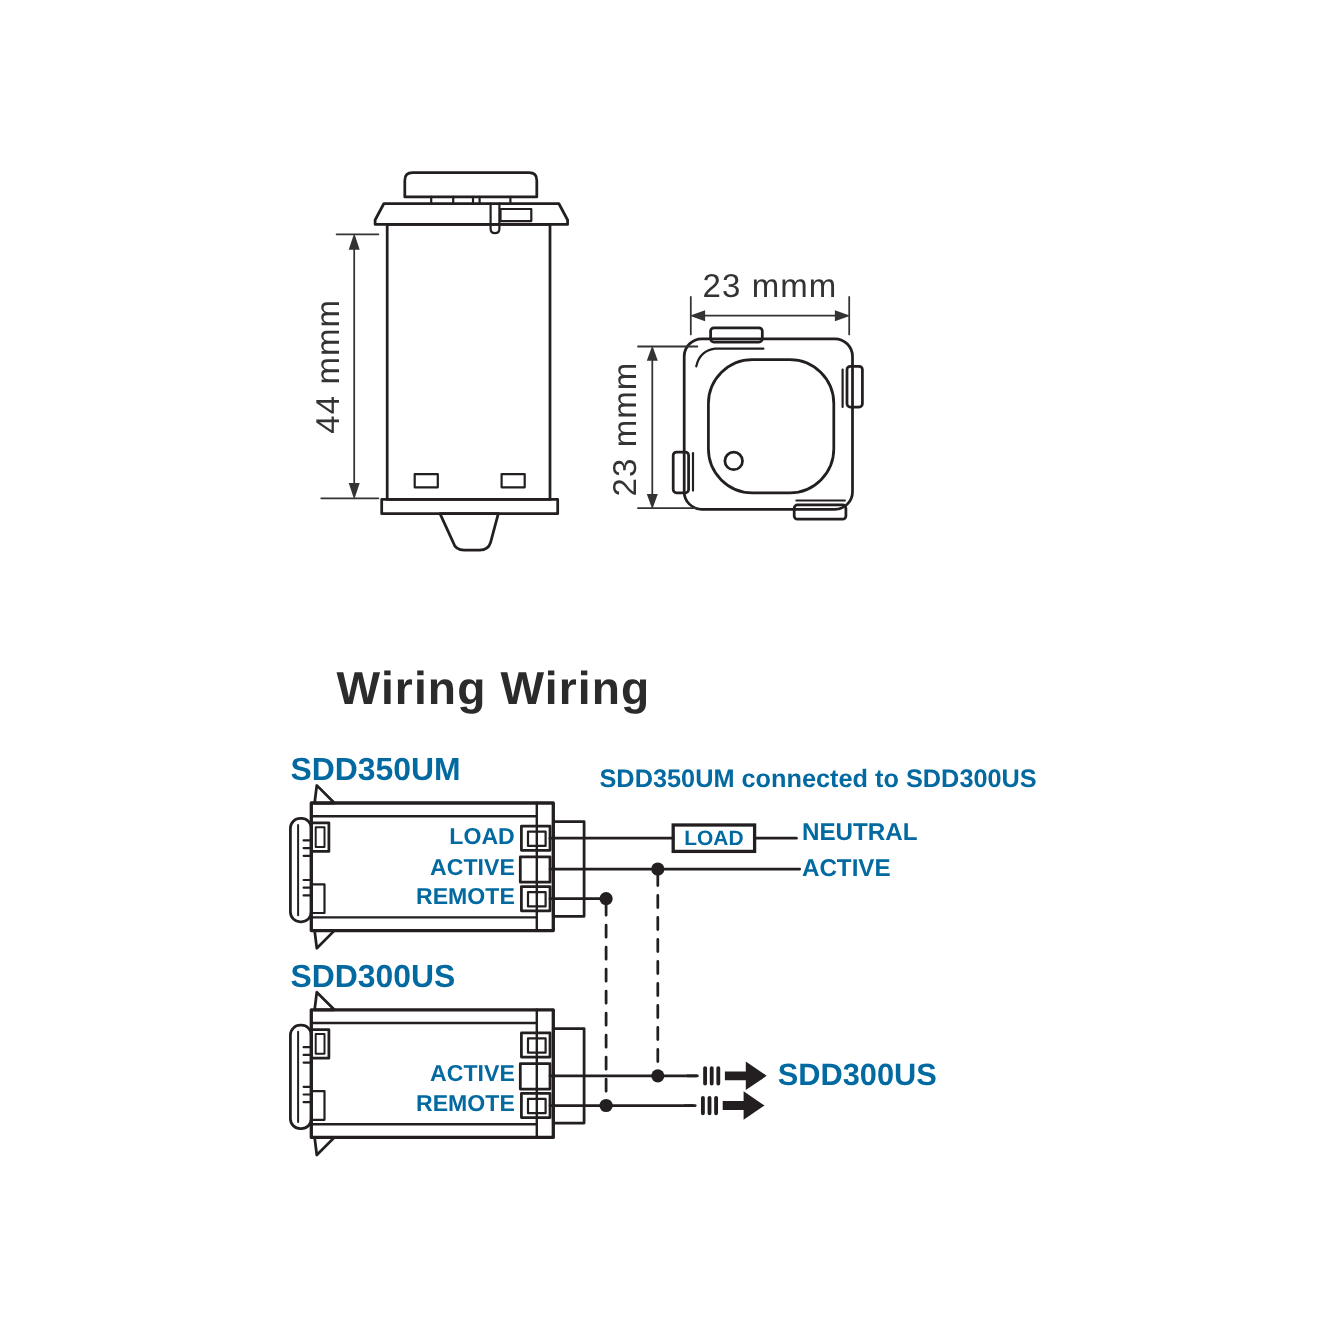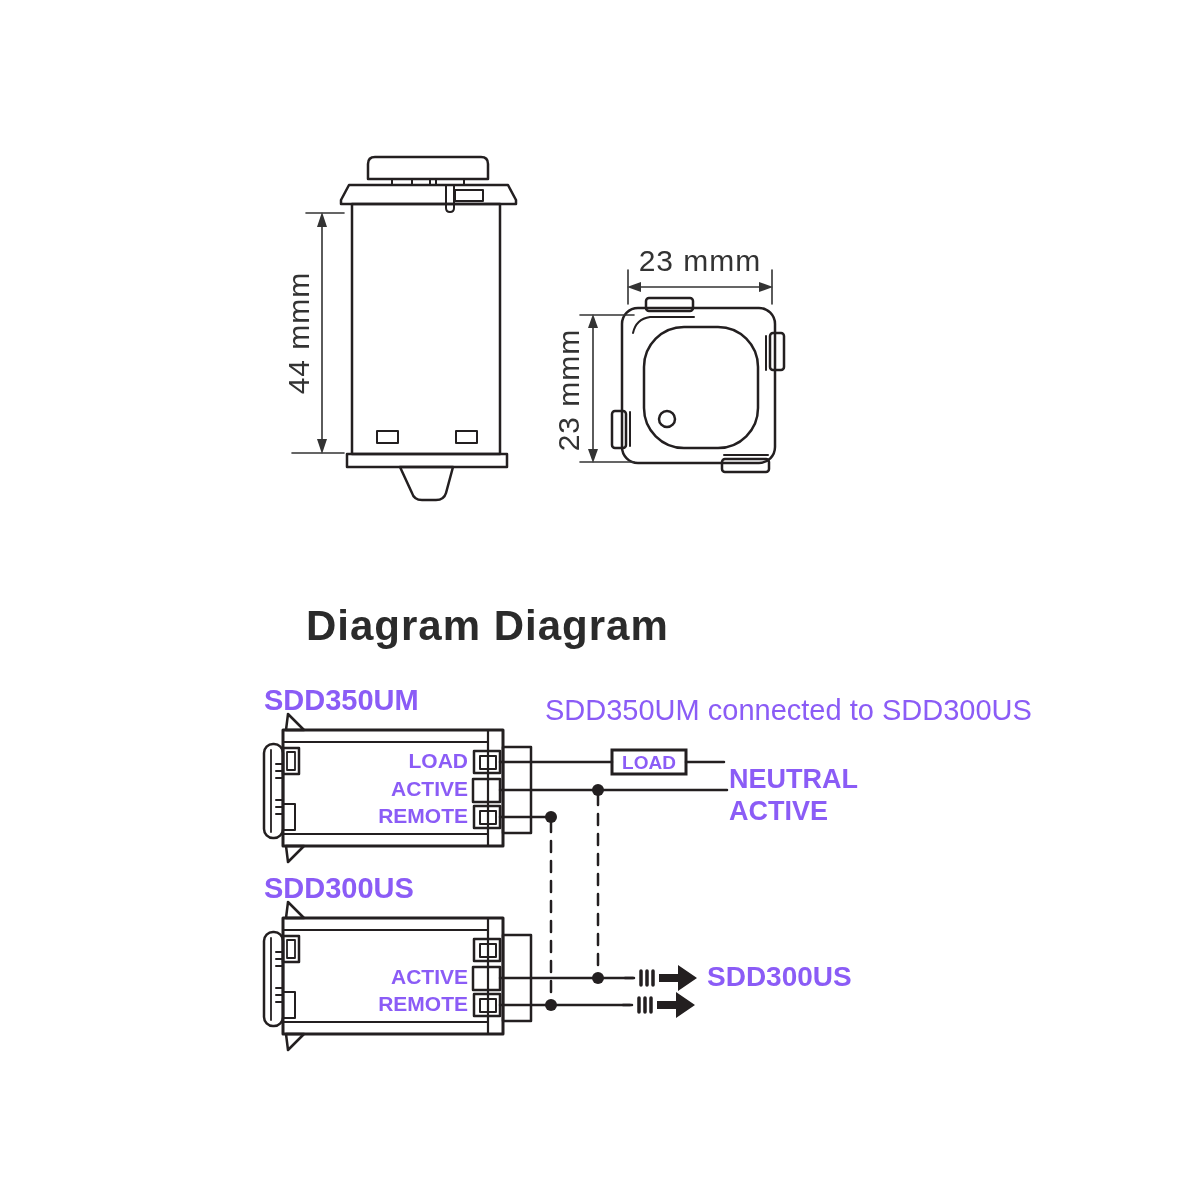--- a/index.html
+++ b/index.html
@@ -5,30 +5,30 @@
   html,body{margin:0;padding:0;background:#ffffff;}
   .page{
     position:relative;
     width:1200px;height:1200px;
     background:#ffffff;
     font-family:"Liberation Sans", sans-serif;
     color:#231f20;
     overflow:hidden;
   }
   .page svg{position:absolute;left:0;top:0;}
-  .t{position:absolute;white-space:nowrap;color:#8b5cf6;}
+  .t{position:absolute;white-space:nowrap;color:#0369a1;}
   .dim{font-size:30px;font-weight:400;color:#333333;letter-spacing:1px;}
   .center-anchor{transform:translate(-50%,-50%);}
   .rot{transform:translate(-50%,-50%) rotate(-90deg);}
   .title{font-size:42px;font-weight:700;letter-spacing:1px;color:#2b2b2b;}
   .devname{font-size:29px;font-weight:700;}
-  .subtitle{font-size:29px;font-weight:400;}
+  .subtitle{font-size:23px;font-weight:700;}
   .termlabel{font-size:21px;font-weight:700;width:150px;text-align:right;}
   .loadbox{font-size:19px;font-weight:700;width:74px;text-align:center;}
-  .biglabel{font-size:27px;font-weight:700;margin-top:20px;}
+  .biglabel{font-size:22px;font-weight:700;}
   .outlabel{font-size:28px;font-weight:700;}
 </style>
 </head>
 <body>
 
 <div class="page">
 
   <svg width="1200" height="1200" viewBox="0 0 1200 1200">
 
     <g stroke="#231f20" fill="none" stroke-width="2.5" stroke-linejoin="round" stroke-linecap="round">
@@ -142,21 +142,21 @@
       <path d="M657,1001 H676 V992 L695,1005 L676,1018 V1009 H657 Z" fill="#231f20" stroke="none"></path>
     </g>
   </svg>
 
   <div class="t dim rot" style="left:299px; top:333px;">44 mmm</div>
 
   <div class="t dim center-anchor" style="left:700px; top:261px;">23 mmm</div>
 
   <div class="t dim rot" style="left:569px; top:390px;">23 mmm</div>
 
-  <div class="t title" style="left:306px; top:602px;">Diagram Diagram</div>
+  <div class="t title" style="left:306px; top:602px;">Wiring Wiring</div>
 
   <div class="t devname" style="left:264px; top:684px;">SDD350UM</div>
 
   <div class="t subtitle" style="left:545px; top:694px;">SDD350UM connected to SDD300US</div>
 
   <div class="t devname" style="left:264px; top:872px;">SDD300US</div>
 
   <div class="t termlabel" style="left:318px; top:749px;">LOAD</div>
   <div class="t termlabel" style="left:318px; top:777px;">ACTIVE</div>
   <div class="t termlabel" style="left:318px; top:804px;">REMOTE</div>

